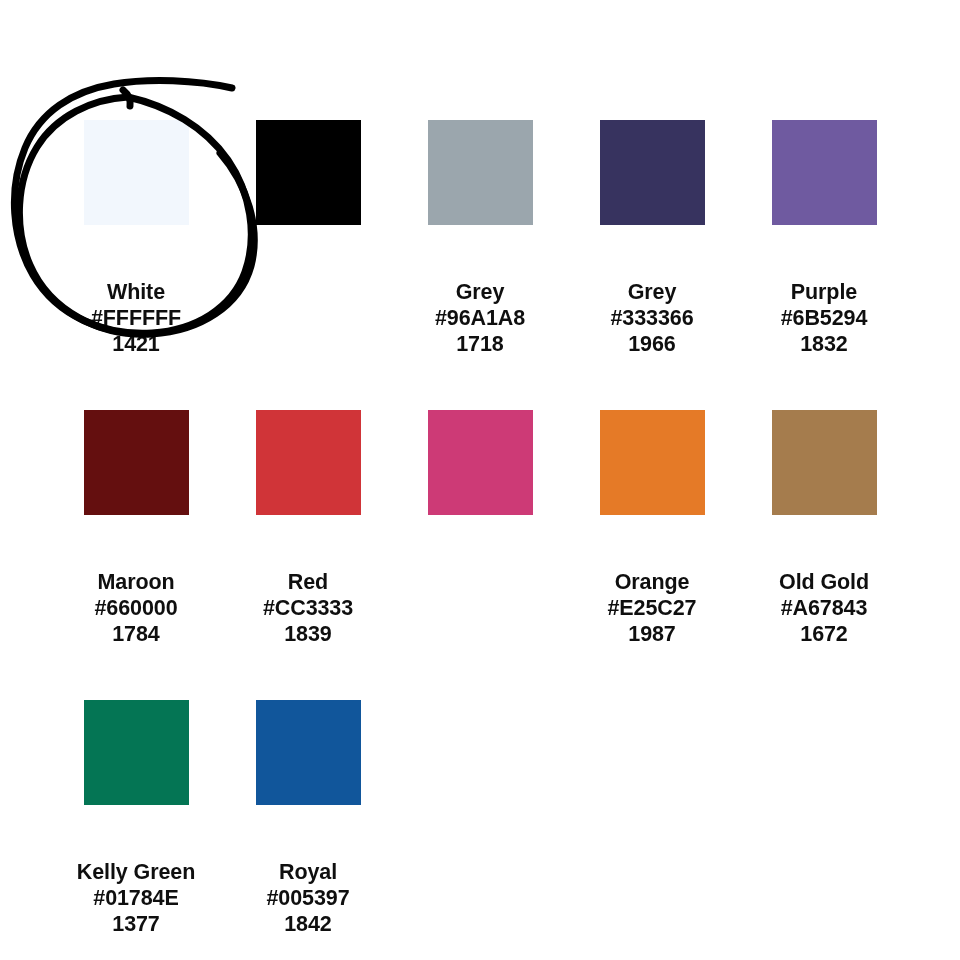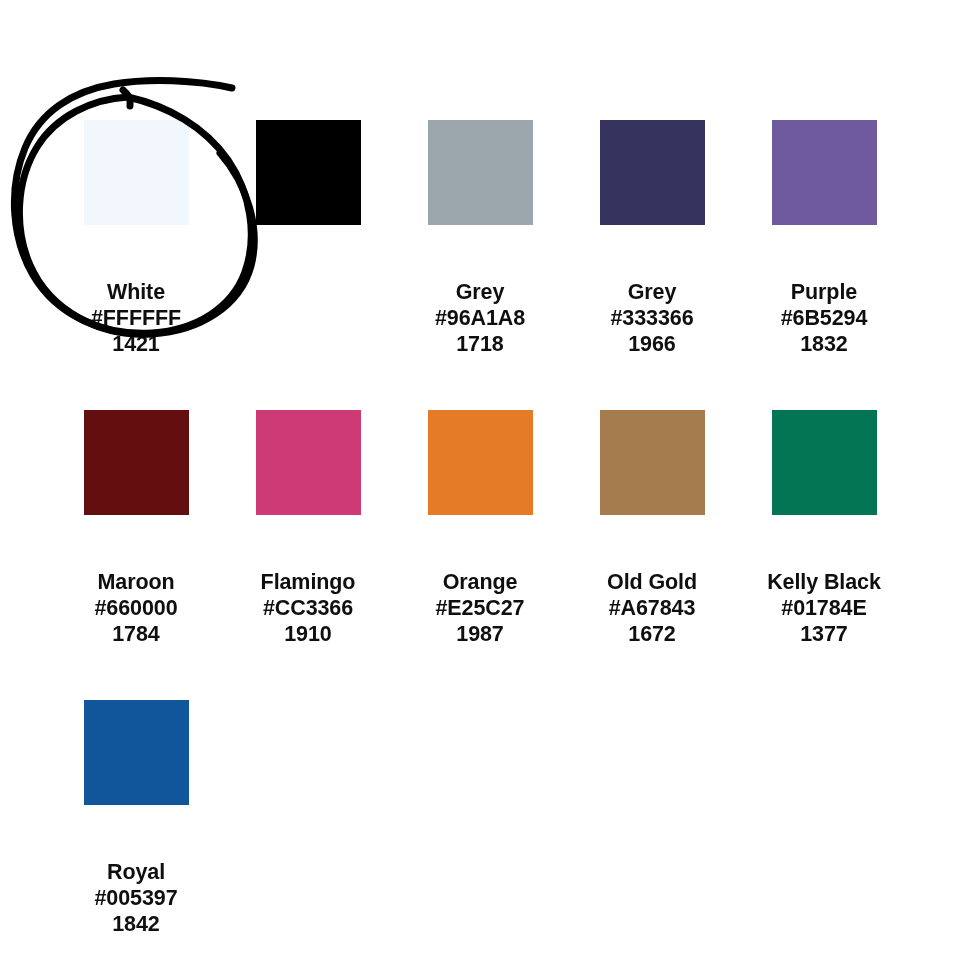--- a/index.html
+++ b/index.html
@@ -123,47 +123,50 @@
       </div>
       <div class="swatch-cell">
         <div class="swatch-chip" style="background: rgb(100, 15, 15);"></div>
         <div class="swatch-caption">
           <span class="swatch-name">Maroon</span>
           <span class="swatch-hex">#660000</span>
           <span class="swatch-code">1784</span>
         </div>
       </div>
       <div class="swatch-cell">
+        <div class="swatch-chip" style="background: rgb(208, 52, 56);"></div>
+        <div class="swatch-caption">
+          <span class="swatch-name">Red</span>
+          <span class="swatch-hex">#CC3333</span>
+          <span class="swatch-code">1839</span>
+        </div>
+      </div>
+      <div class="swatch-cell">
         <div class="swatch-chip" style="background: rgb(205, 58, 118);"></div>
-        <div class="swatch-caption">
-          <span class="swatch-name">Flamingo</span>
-          <span class="swatch-hex">#CC3366</span>
-          <span class="swatch-code">1910</span>
-        </div>
       </div>
       <div class="swatch-cell">
         <div class="swatch-chip" style="background: rgb(229, 122, 39);"></div>
         <div class="swatch-caption">
           <span class="swatch-name">Orange</span>
           <span class="swatch-hex">#E25C27</span>
           <span class="swatch-code">1987</span>
         </div>
       </div>
       <div class="swatch-cell">
         <div class="swatch-chip" style="background: rgb(165, 124, 77);"></div>
         <div class="swatch-caption">
           <span class="swatch-name">Old Gold</span>
           <span class="swatch-hex">#A67843</span>
           <span class="swatch-code">1672</span>
         </div>
       </div>
       <div class="swatch-cell">
         <div class="swatch-chip" style="background: rgb(4, 117, 84);"></div>
         <div class="swatch-caption">
-          <span class="swatch-name">Kelly Black</span>
+          <span class="swatch-name">Kelly Green</span>
           <span class="swatch-hex">#01784E</span>
           <span class="swatch-code">1377</span>
         </div>
       </div>
       <div class="swatch-cell">
         <div class="swatch-chip" style="background: rgb(17, 86, 155);"></div>
         <div class="swatch-caption">
           <span class="swatch-name">Royal</span>
           <span class="swatch-hex">#005397</span>
           <span class="swatch-code">1842</span>

